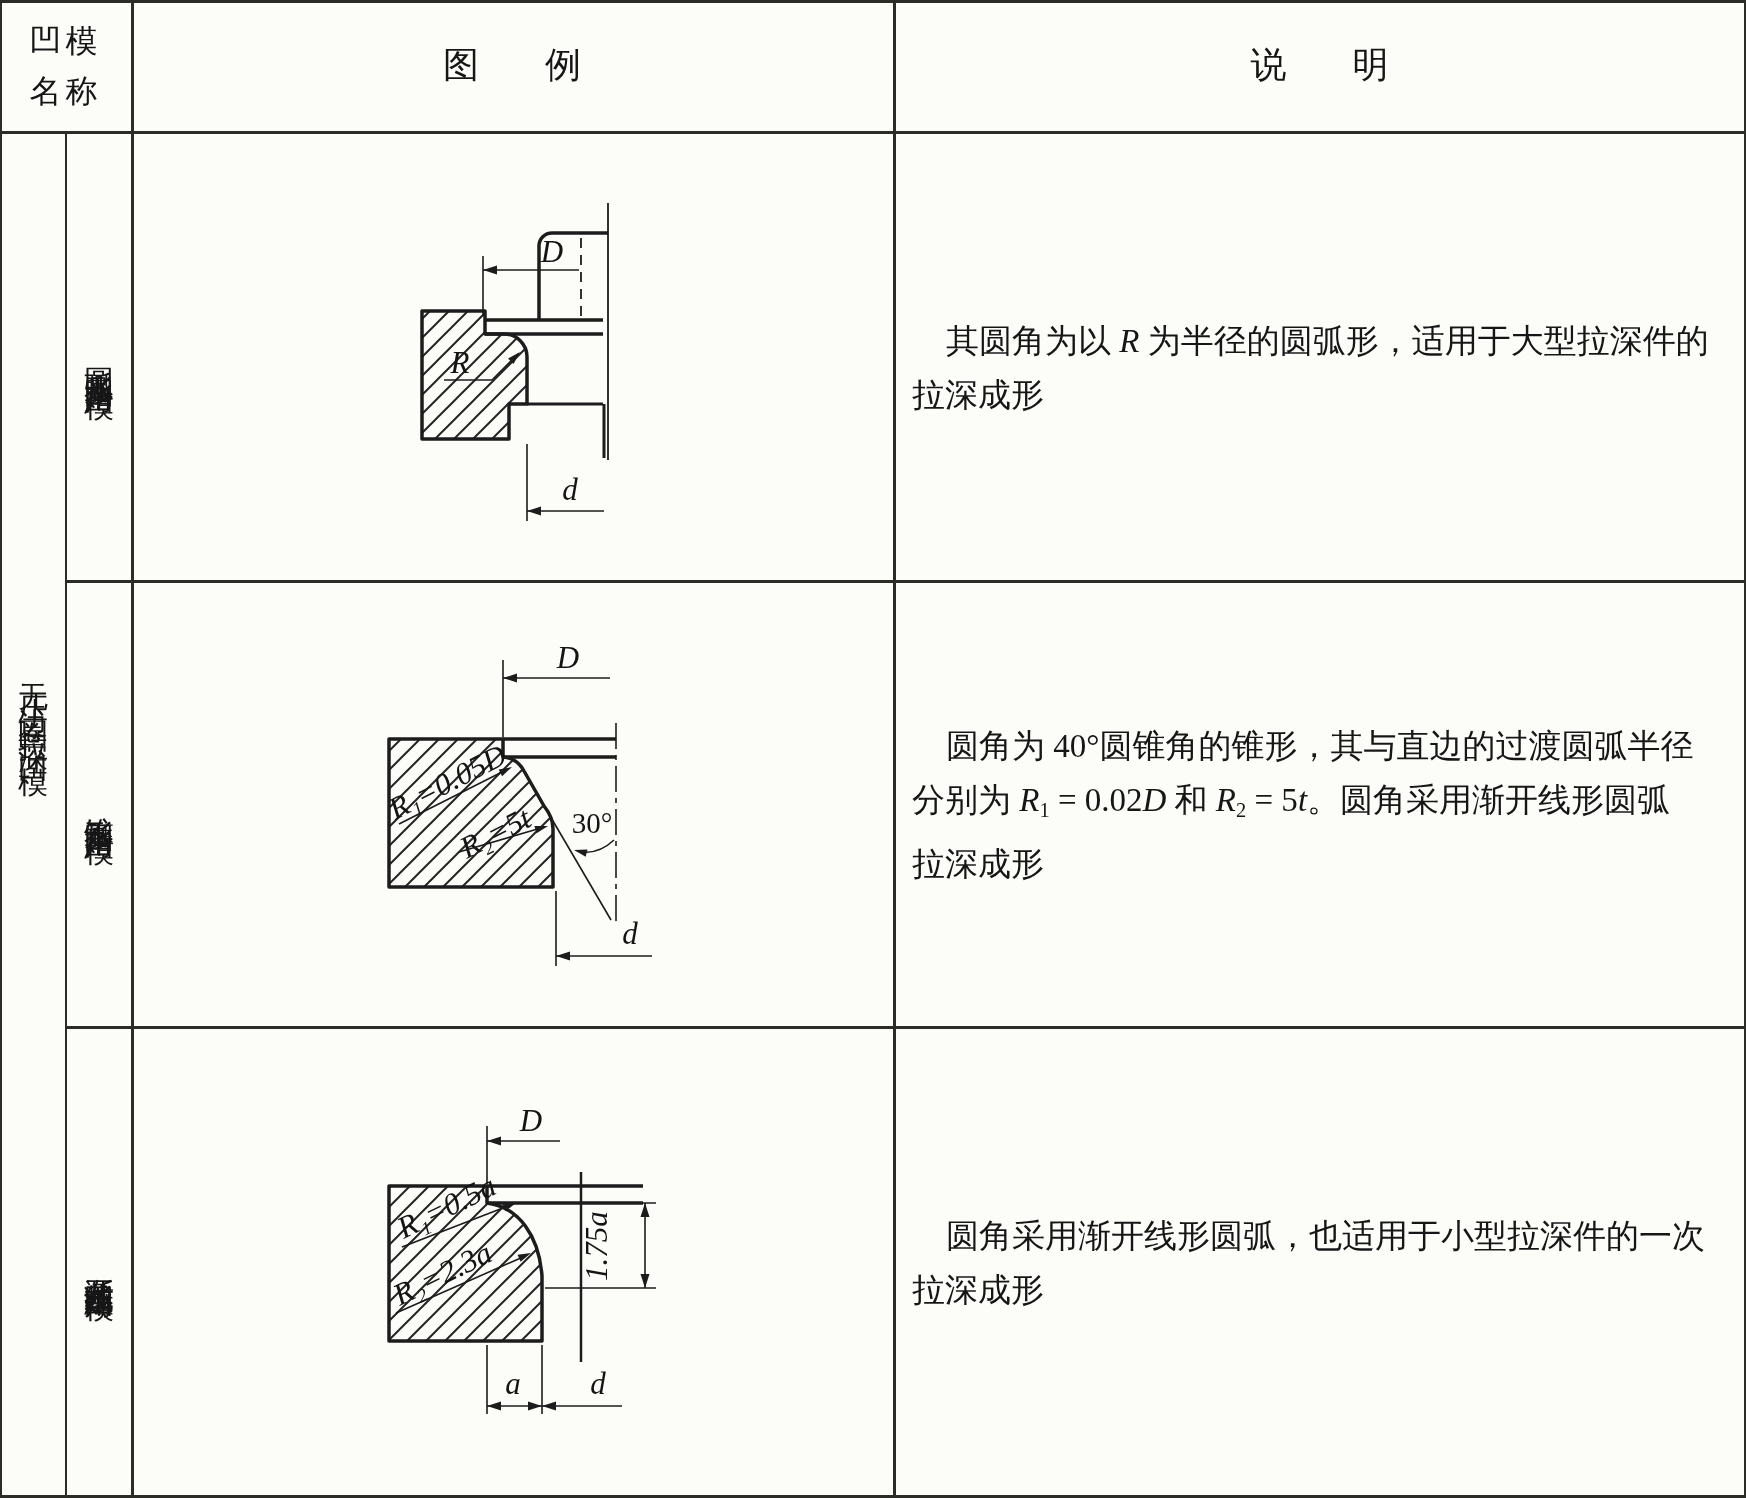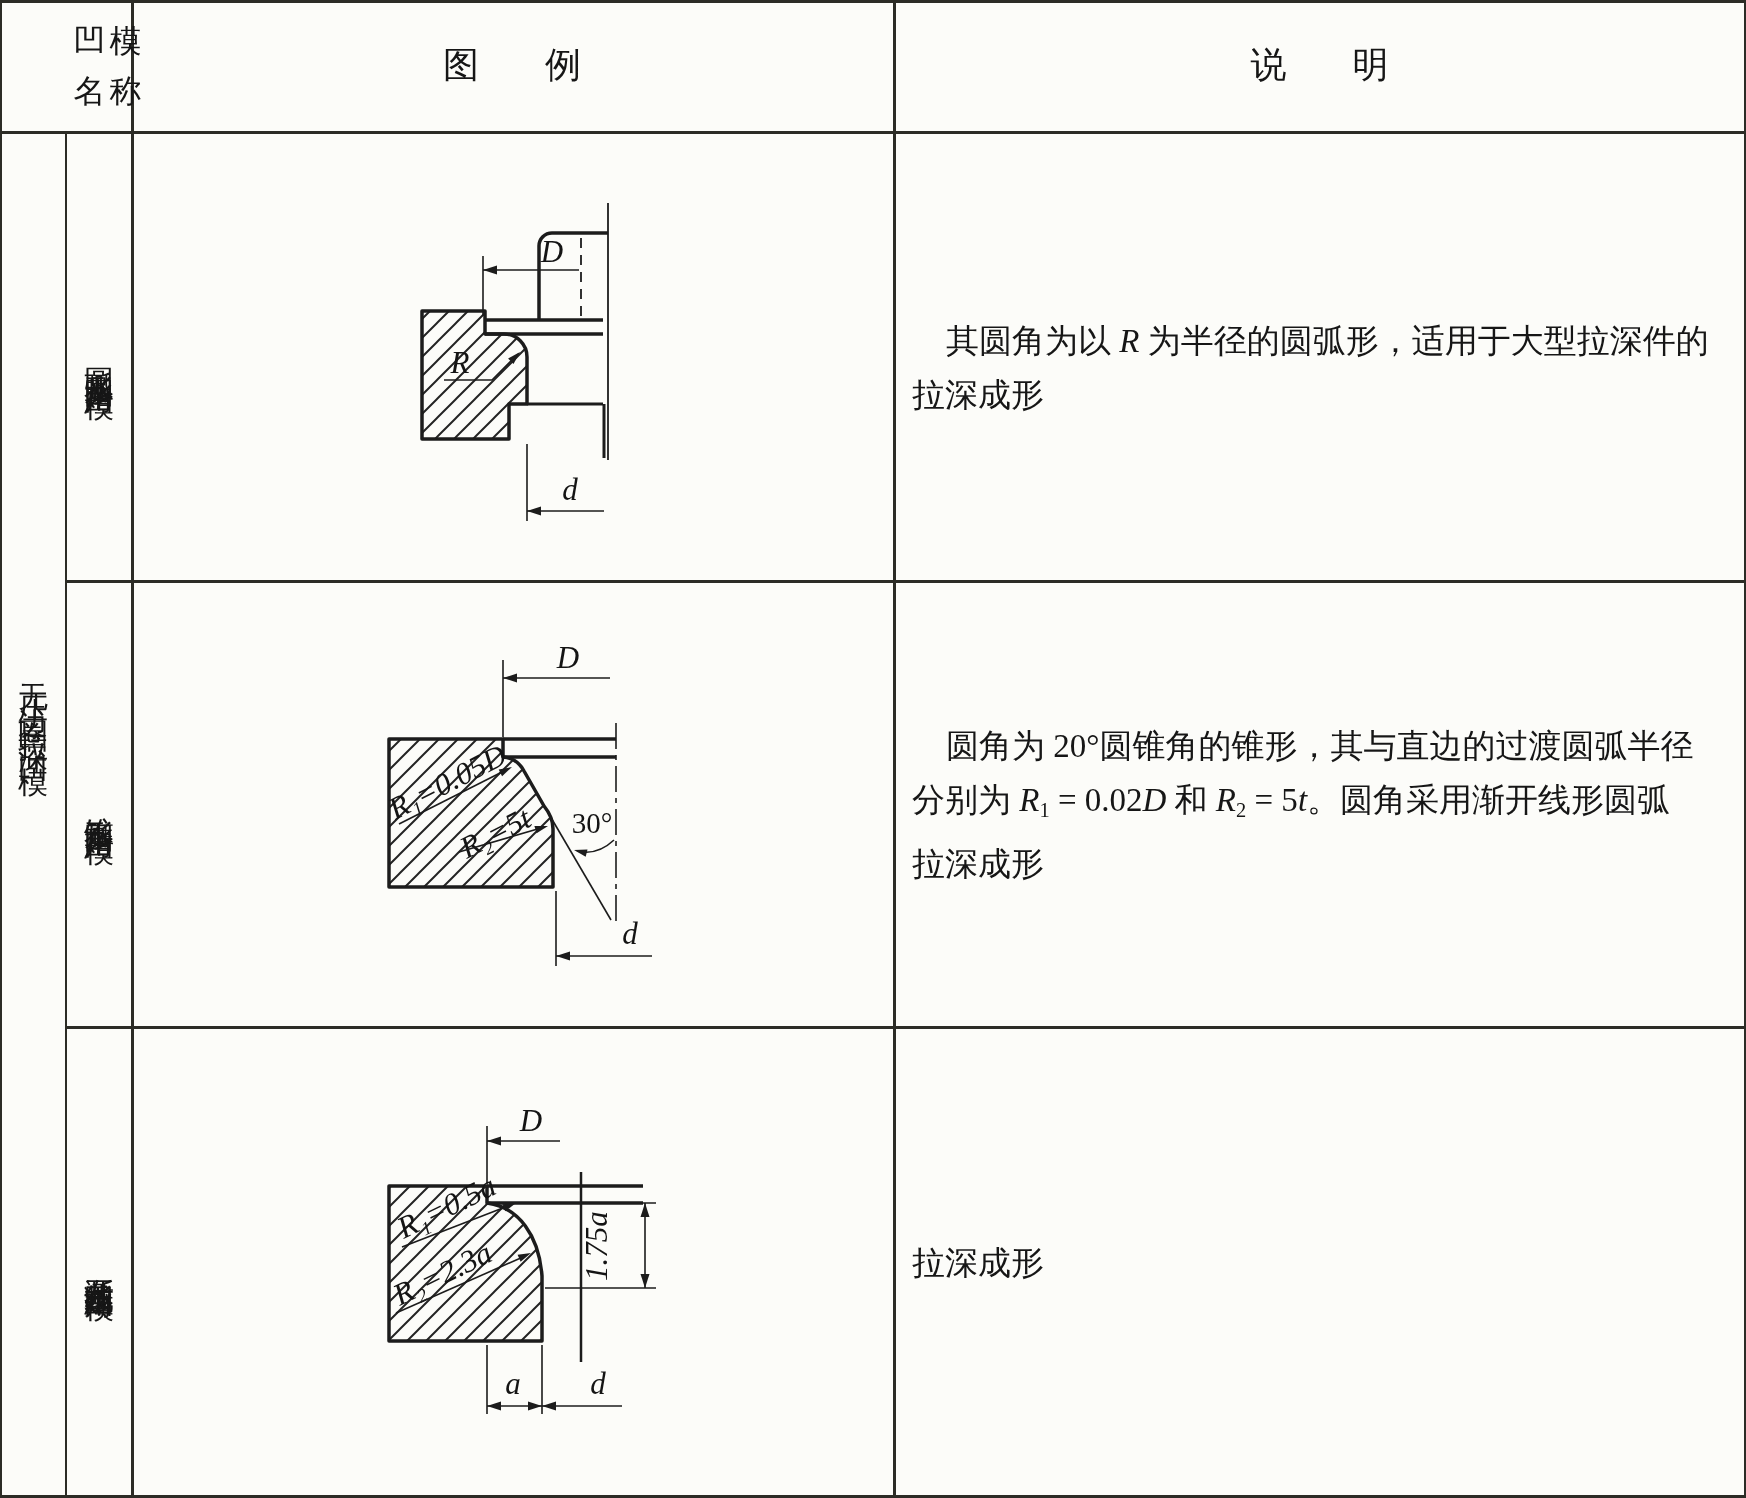--- a/index.html
+++ b/index.html
@@ -3,21 +3,21 @@
 <meta charset="utf-8">
 <style>
   html,body{margin:0;padding:0;background:#d8d8d4;}
   .page{
     position:relative;width:1746px;height:1498px;background:#fcfcf9;
     font-family:"Liberation Serif","DejaVu Serif",serif;color:#161616;overflow:hidden;
   }
   .ln{position:absolute;background:#2c2c26;}
   
   .hc1{position:absolute;left:0;top:0;width:131px;height:131px;
-       display:flex;flex-direction:column;align-items:center;justify-content:center;padding-left:44px;}
+       display:flex;flex-direction:column;align-items:center;justify-content:center;}
   .hc1 div{font-size:32px;line-height:50px;letter-spacing:4px;}
   .hcell{position:absolute;top:0;height:131px;display:flex;align-items:center;justify-content:center;gap:66px;font-size:36px;}
   .hc2{left:131px;width:762px;}
   .hc3{left:893px;width:853px;}
   
   .vlab{position:absolute;display:flex;align-items:center;justify-content:center;}
   .vlab span{writing-mode:vertical-rl;text-orientation:upright;font-size:30px;}
   .vgroup{left:0;top:133px;width:65px;height:1150px;}
   .vgroup span{letter-spacing:12px;}
   .vr1{left:66px;top:133px;width:65px;height:449px;}
@@ -179,21 +179,22 @@
     <path class="s" stroke-width="1.6" d="M542,1406 H622"></path>
     <polygon fill="#1c1c1c" points="542,1406 556,1401.5 556,1410.5"></polygon>
     <text class="fl" x="598" y="1394" text-anchor="middle">d</text>
   </svg>
 
   <div class="expl e1">
     <div class="xl ind"><span>其圆角为以 </span><span class="var">R</span><span> 为半径的圆弧形，适用于大型拉深件的</span></div>
     <div class="xl"><span>拉深成形</span></div>
   </div>
   <div class="expl e2">
-    <div class="xl ind"><span>圆角为 20°圆锥角的锥形，其与直边的过渡圆弧半径</span></div>
+    <div class="xl ind"><span>圆角为 40°圆锥角的锥形，其与直边的过渡圆弧半径</span></div>
     <div class="xl"><span>分别为 </span><span class="var">R</span><span class="sub">1</span><span> = 0.02</span><span class="var">D</span><span> 和 </span><span class="var">R</span><span class="sub">2</span><span> = 5</span><span class="var">t</span><span>。圆角采用渐开线形圆弧</span></div>
     <div class="xl"><span>拉深成形</span></div>
   </div>
   <div class="expl e3">
+    <div class="xl ind"><span>圆角采用渐开线形圆弧，也适用于小型拉深件的一次</span></div>
     <div class="xl"><span>拉深成形</span></div>
   </div>
 
 </div>
 
 </body></html>

